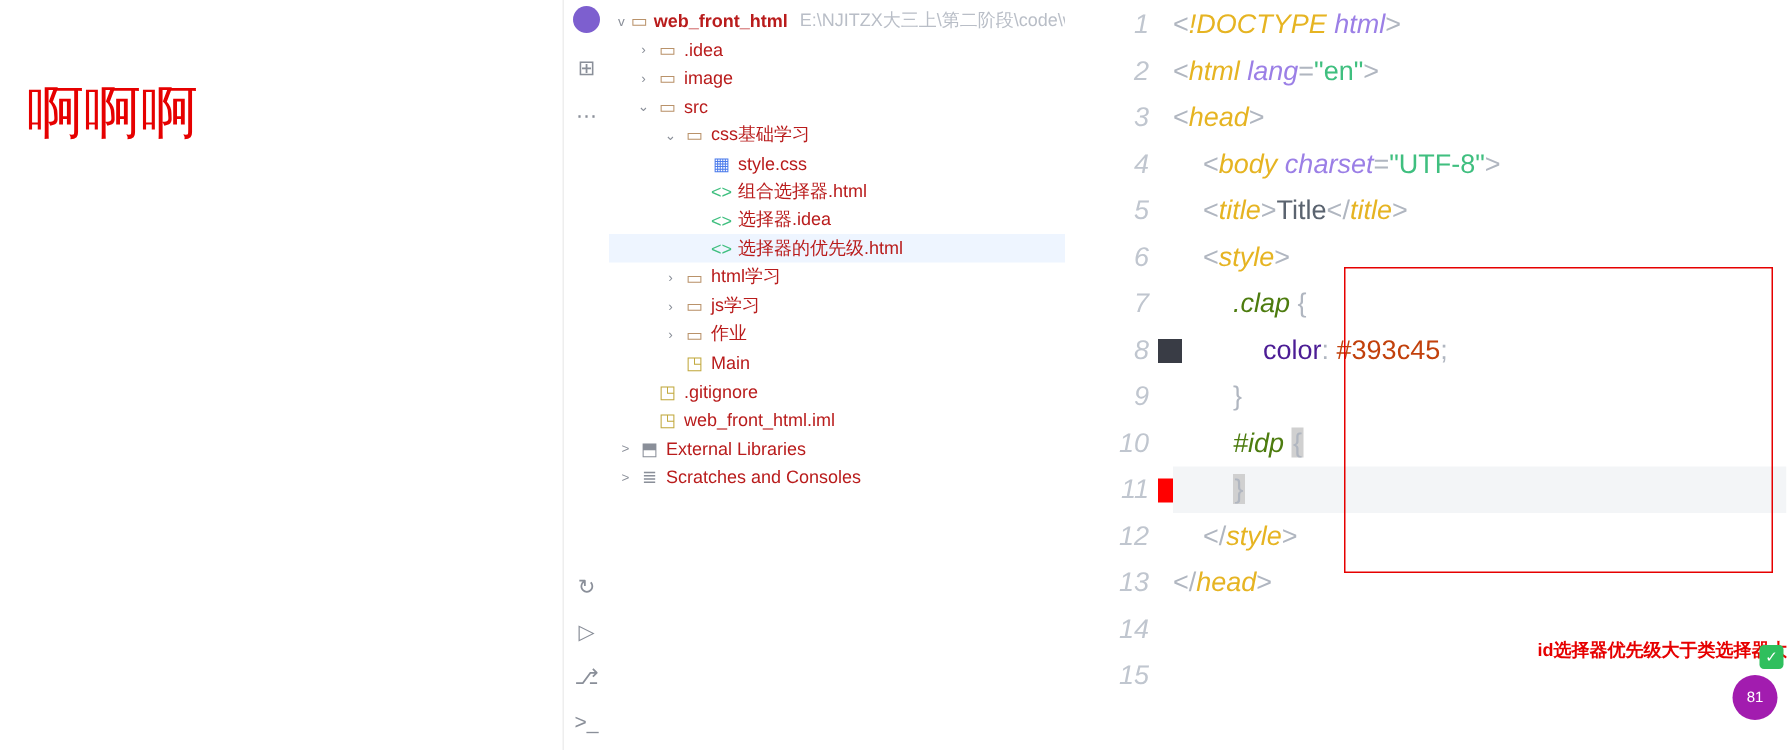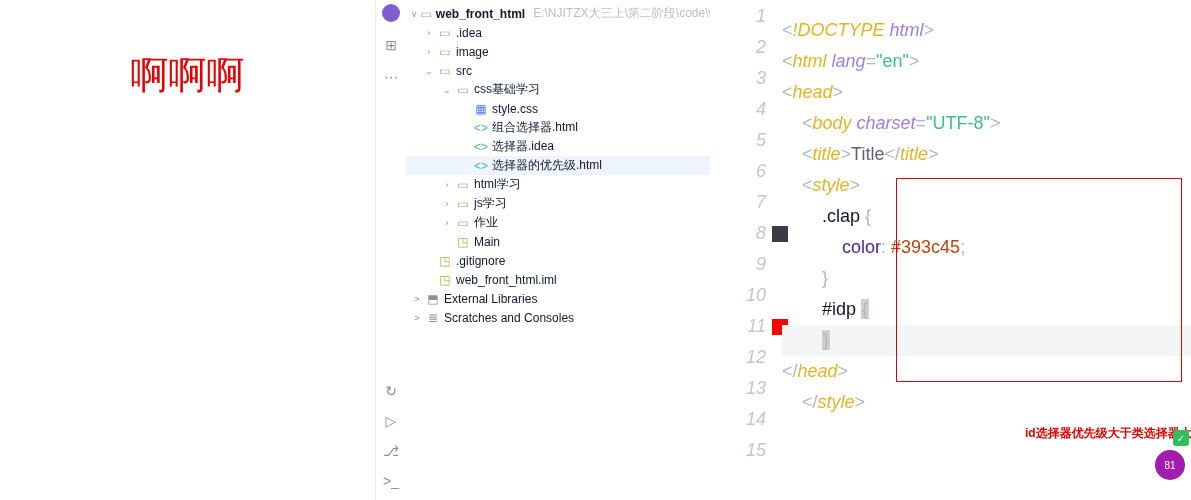--- a/index.html
+++ b/index.html
@@ -1,52 +1,52 @@
 <!DOCTYPE html>
 <html><head>
 <meta charset="utf-8">
 <style>
 * { margin:0; padding:0; box-sizing:border-box; font-family:-apple-system,"Segoe UI",sans-serif; }
 body { width:1191px; height:500px; background:#fff; overflow:hidden; position:relative; }
 .root { display:flex; height:100%; }
 
 
-.page-panel { width:375px; background:#fff; display:flex; align-items:flex-start; justify-content:center; padding:50px 18px; }
+.page-panel { width:375px; background:#fff; display:flex; align-items:flex-start; justify-content:flex-start; padding:50px 18px; }
 .page-text { color:#e60000; font-size:38px; font-weight:400; letter-spacing:0; }
 
 
 .ide-col { width:335px; border-left:1px solid #eee; display:flex; }
 .toolstrip { width:30px; display:flex; flex-direction:column; align-items:center; gap:14px; padding-top:4px; color:#8a8f99; font-size:14px; }
 .toolstrip-bottom { margin-top:auto; display:flex; flex-direction:column; align-items:center; gap:12px; padding-bottom:10px; }
 .tool-ic { width:18px; height:18px; display:flex; align-items:center; justify-content:center; }
 .avatar { width:18px; height:18px; border-radius:50%; background:#7d5fcf; }
 
 .filetree { flex:1; font-size:12px; color:#5a6270; padding-top:4px; overflow:hidden; }
 .ft-row { display:flex; align-items:center; height:19px; padding-left:6px; gap:4px; white-space:nowrap; }
 .ft-row.sel { background:#eef5ff; }
 .ft-chev { width:10px; color:#8a8f99; font-size:9px; display:inline-block; text-align:center; }
 .ft-ic { width:14px; display:inline-flex; justify-content:center; color:#8a8f99; }
 .ft-ic.fold { color:#b9926a; }
 .ft-ic.css { color:#4b7bec; }
 .ft-ic.html { color:#3fbf7f; }
 .ft-ic.cfg { color:#c2a93f; }
-.ft-label { color:#0f172a; }
+.ft-label { color:#b91c1c; }
 .ft-path { color:#b9bec7; margin-left:4px; }
 .ind1{padding-left:18px}.ind2{padding-left:36px}.ind3{padding-left:54px}
 
 
 .editor { flex:1; display:flex; font-family:Menlo,Monaco,Consolas,monospace; font-size:18px; line-height:31px; position:relative; }
 .gutter { width:72px; text-align:right; color:#c0c6cf; padding-right:16px; padding-top:1px; font-style:italic; }
 .gn { height:31px; position:relative; }
 .swatch { position:absolute; width:16px; height:16px; right:-22px; top:8px; }
 .sw-dark{background:#393c45}.sw-red{background:#ff0000}
-.code { flex:1; padding-top:15px; position:relative; }
+.code { flex:1; padding-top:1px; position:relative; }
 .ln { height:31px; white-space:pre; }
 .ln.hl { background:#f3f5f7; }
-.t-angle{color:#b0b6c0}.t-tag{color:#e6b422;font-style:italic}.t-attr{color:#9b7fe6;font-style:italic}.t-eq{color:#b0b6c0}.t-str{color:#3fbf7f}.t-sel{color:#0f172a;}.t-brace{color:#b0b6c0}.t-prop{color:#4c1d95}.t-val{color:#c2410c}.t-txt{color:#5b6470}
+.t-angle{color:#b0b6c0}.t-tag{color:#e6b422;font-style:italic}.t-attr{color:#9b7fe6;font-style:italic}.t-eq{color:#b0b6c0}.t-str{color:#3fbf7f}.t-sel{color:#4d7c0f;font-style:italic}.t-brace{color:#b0b6c0}.t-prop{color:#4c1d95}.t-val{color:#c2410c}.t-txt{color:#5b6470}
 .caret-bg{background:#d0d0d0;padding:0 1px}
 
 .redbox { position:absolute; border:1px solid #e60000; top:178px; left:114px; width:286px; height:204px; pointer-events:none; }
 .rednote { position:absolute; color:#e60000; font-size:12px; font-weight:700; top:418px; left:243px; white-space:nowrap; font-family:-apple-system,sans-serif; }
 
 .badge { position:absolute; right:6px; bottom:20px; width:30px; height:30px; border-radius:50%; background:#a21caf; color:#fff; font-size:10px; display:flex; align-items:center; justify-content:center; }
 .check { position:absolute; right:2px; bottom:54px; width:16px; height:16px; background:#2fbf5d; border-radius:3px; color:#fff; font-size:10px; display:flex; align-items:center; justify-content:center; }
 </style>
 </head>
 <body>
@@ -186,21 +186,21 @@
         <div class="ln"><span class="t-angle">&lt;</span><span class="t-tag">html </span><span class="t-attr">lang</span><span class="t-eq">=</span><span class="t-str">"en"</span><span class="t-angle">&gt;</span></div>
         <div class="ln"><span class="t-angle">&lt;</span><span class="t-tag">head</span><span class="t-angle">&gt;</span></div>
         <div class="ln"><span class="">    </span><span class="t-angle">&lt;</span><span class="t-tag">body </span><span class="t-attr">charset</span><span class="t-eq">=</span><span class="t-str">"UTF-8"</span><span class="t-angle">&gt;</span></div>
         <div class="ln"><span class="">    </span><span class="t-angle">&lt;</span><span class="t-tag">title</span><span class="t-angle">&gt;</span><span class="t-txt">Title</span><span class="t-angle">&lt;/</span><span class="t-tag">title</span><span class="t-angle">&gt;</span></div>
         <div class="ln"><span class="">    </span><span class="t-angle">&lt;</span><span class="t-tag">style</span><span class="t-angle">&gt;</span></div>
         <div class="ln"><span class="">        </span><span class="t-sel">.clap </span><span class="t-brace">{</span></div>
         <div class="ln"><span class="">            </span><span class="t-prop">color</span><span class="t-brace">: </span><span class="t-val">#393c45</span><span class="t-brace">;</span></div>
         <div class="ln"><span class="">        </span><span class="t-brace">}</span></div>
         <div class="ln"><span class="">        </span><span class="t-sel">#idp </span><span class="t-brace caret-bg">{</span></div>
         <div class="ln hl"><span class="">        </span><span class="t-brace caret-bg">}</span></div>
+        <div class="ln"><span class="">    </span><span class="t-angle">&lt;/</span><span class="t-tag">style</span><span class="t-angle">&gt;</span></div>
         <div class="ln"><span class="t-angle">&lt;/</span><span class="t-tag">head</span><span class="t-angle">&gt;</span></div>
-        <div class="ln"><span class="">    </span><span class="t-angle">&lt;/</span><span class="t-tag">style</span><span class="t-angle">&gt;</span></div>
       <div class="redbox"></div>
       <div class="rednote">id选择器优先级大于类选择器大于标签选择</div>
       <div class="check">✓</div>
       <div class="badge">81</div>
     </div>
   </div>
 </div>
 
 </body></html>

